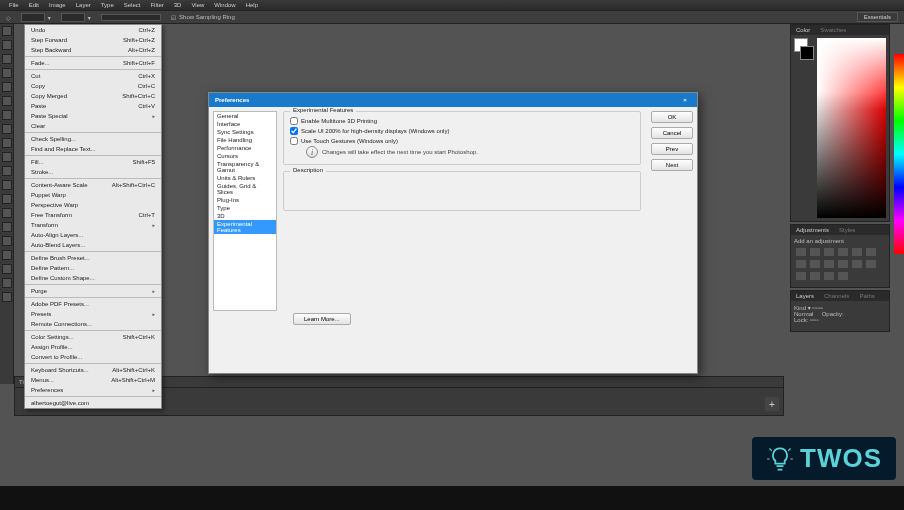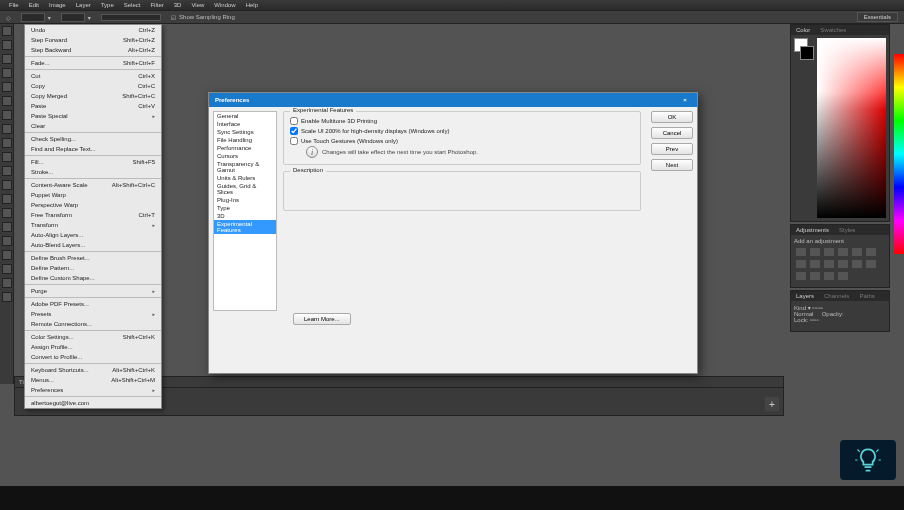--- a/index.html
+++ b/index.html
@@ -410,15 +410,16 @@
 
   <div class="taskbar"></div>
 
   <div class="brand">
     <span class="bulb">
       <svg viewBox="0 0 24 24">
           <path fill="none" stroke="#59d3d7" stroke-width="1.5" d="M9 18h6M10 21h4M12 3a6 6 0 0 0-4 10.5V16h8v-2.5A6 6 0 0 0 12 3z"></path>
           <path stroke="#59d3d7" d="M5 5l-2-2M19 5l2-2M3 12H1M23 12h-2"></path>
         </svg>
     </span>
+    <span>TWOS</span>
   </div>
 
 </div>
 
 </body></html>

